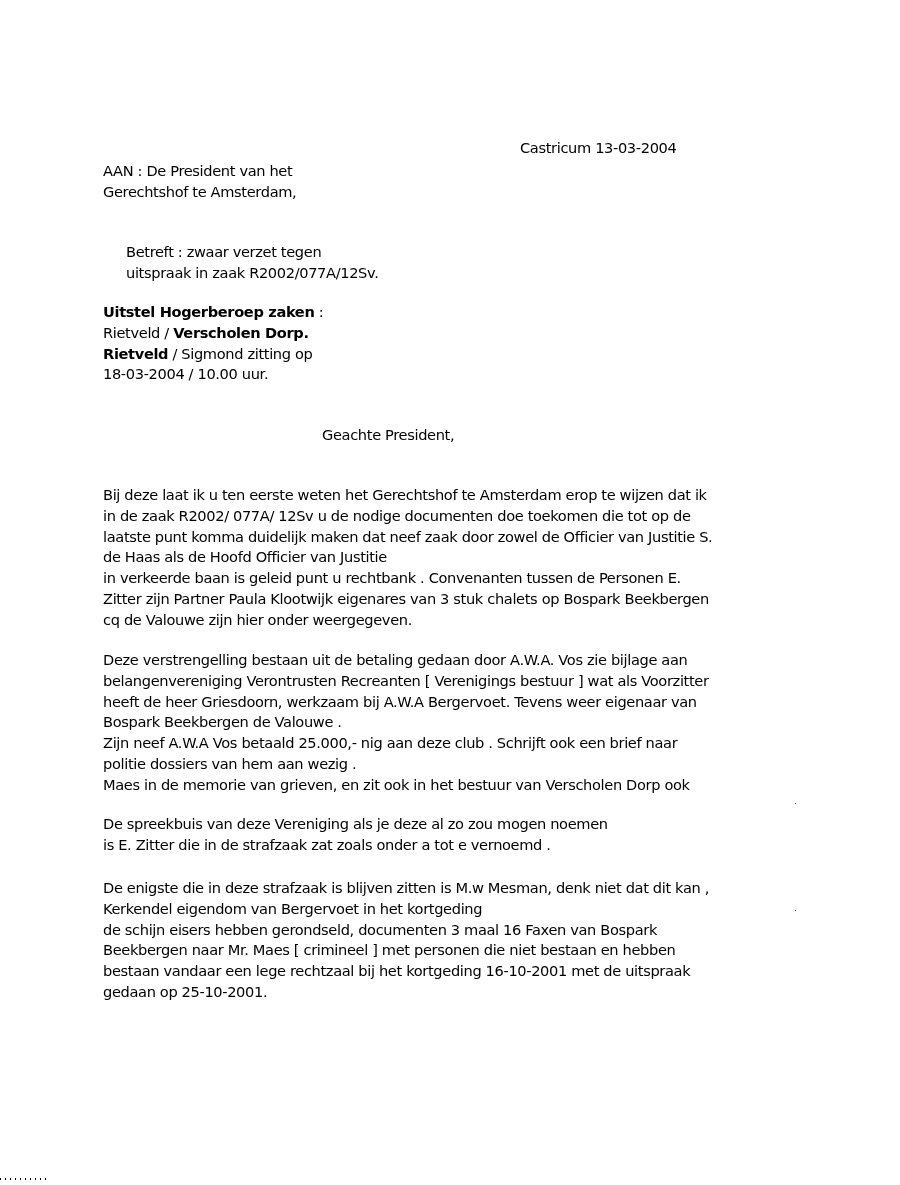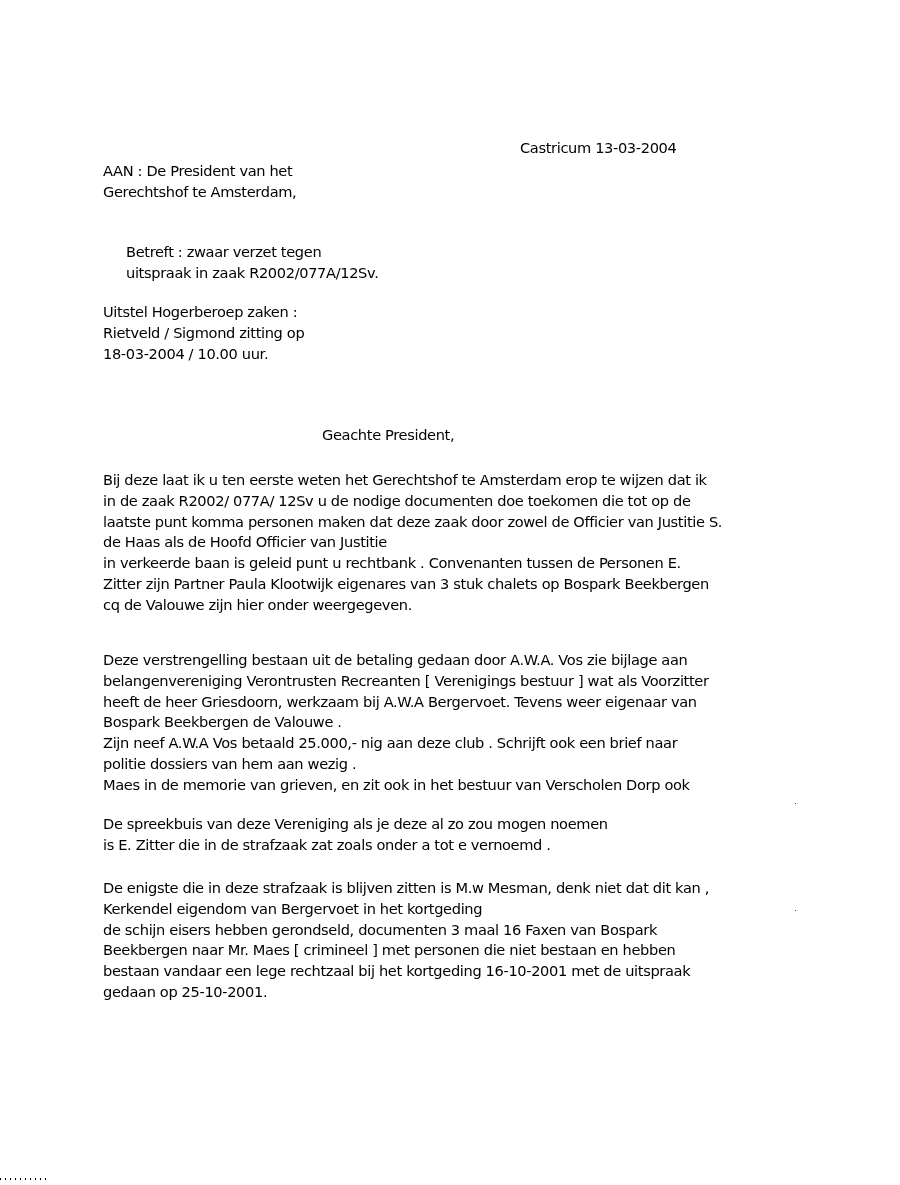--- a/index.html
+++ b/index.html
@@ -12,27 +12,27 @@
       height: 1185px;
       position: relative;
       overflow: hidden;
       font-family: "DejaVu Sans", sans-serif;
       color: #000;
       font-size: 14.6px;
       letter-spacing: -0.35px;
     }
     .abs { position: absolute; white-space: nowrap; }
     .line { line-height: 20.8px; height: 20.8px; white-space: nowrap; }
-    .b { font-weight: normal; text-align: right; }
+    .b { font-weight: bold; text-align: right; }
     #place-date { left: 520px; top: 138px; }
     #recipient { left: 103px; top: 161px; }
     #subject { left: 103px; top: 242px; margin-left: 23px; }
     #postponement { left: 103px; top: 302px; }
     #salutation { left: 322px; top: 425px; }
-    #para1 { left: 103px; top: 470px; }
+    #para1 { left: 103px; top: 485px; }
     #para2 { left: 103px; top: 650px; }
     #para3 { left: 103px; top: 814px; }
     #para4 { left: 103px; top: 878px; }
     .dots {
       position: absolute; left: 0; top: 1178px;
       width: 46px; height: 2px;
       background-image: repeating-linear-gradient(90deg, #000 0 1px, transparent 1px 5px);
     }
     .speck { position: absolute; width: 1px; height: 1px; background: #444; }
   </style>
@@ -49,31 +49,34 @@
 <div class="abs" id="subject">
   <div class="line">Betreft : zwaar verzet tegen</div>
   <div class="line">uitspraak in zaak R2002/077A/12Sv.</div>
 </div>
 
 <div class="abs" id="postponement">
   <div class="line">
     <span class="b">Uitstel Hogerberoep zaken</span><span> :</span>
   </div>
   <div class="line">
+    <span>Rietveld / </span><span class="b">Verscholen Dorp.</span>
+  </div>
+  <div class="line">
     <span class="b">Rietveld</span><span> / Sigmond zitting op</span>
   </div>
   <div class="line">18-03-2004 / 10.00 uur.</div>
 </div>
 
 <div class="abs line" id="salutation">Geachte President,</div>
 
 <div class="abs" id="para1">
   <div class="line">Bij deze laat ik u ten eerste weten het Gerechtshof te Amsterdam erop te wijzen dat ik</div>
   <div class="line">in de zaak R2002/ 077A/ 12Sv u de nodige documenten doe toekomen die tot op de</div>
-  <div class="line">laatste punt komma personen maken dat deze zaak door zowel de Officier van Justitie S.</div>
+  <div class="line">laatste punt komma duidelijk maken dat neef zaak door zowel de Officier van Justitie S.</div>
   <div class="line">de Haas als de Hoofd Officier van Justitie</div>
   <div class="line">in verkeerde baan is geleid punt u rechtbank . Convenanten tussen de Personen E.</div>
   <div class="line">Zitter zijn Partner Paula Klootwijk eigenares van 3 stuk chalets op Bospark Beekbergen</div>
   <div class="line">cq de Valouwe zijn hier onder weergegeven.</div>
 </div>
 
 <div class="abs" id="para2">
   <div class="line">Deze verstrengelling bestaan uit de betaling gedaan door A.W.A. Vos zie bijlage aan</div>
   <div class="line">belangenvereniging Verontrusten Recreanten [ Verenigings bestuur ] wat als Voorzitter</div>
   <div class="line">heeft de heer Griesdoorn, werkzaam bij A.W.A Bergervoet. Tevens weer eigenaar van</div>

